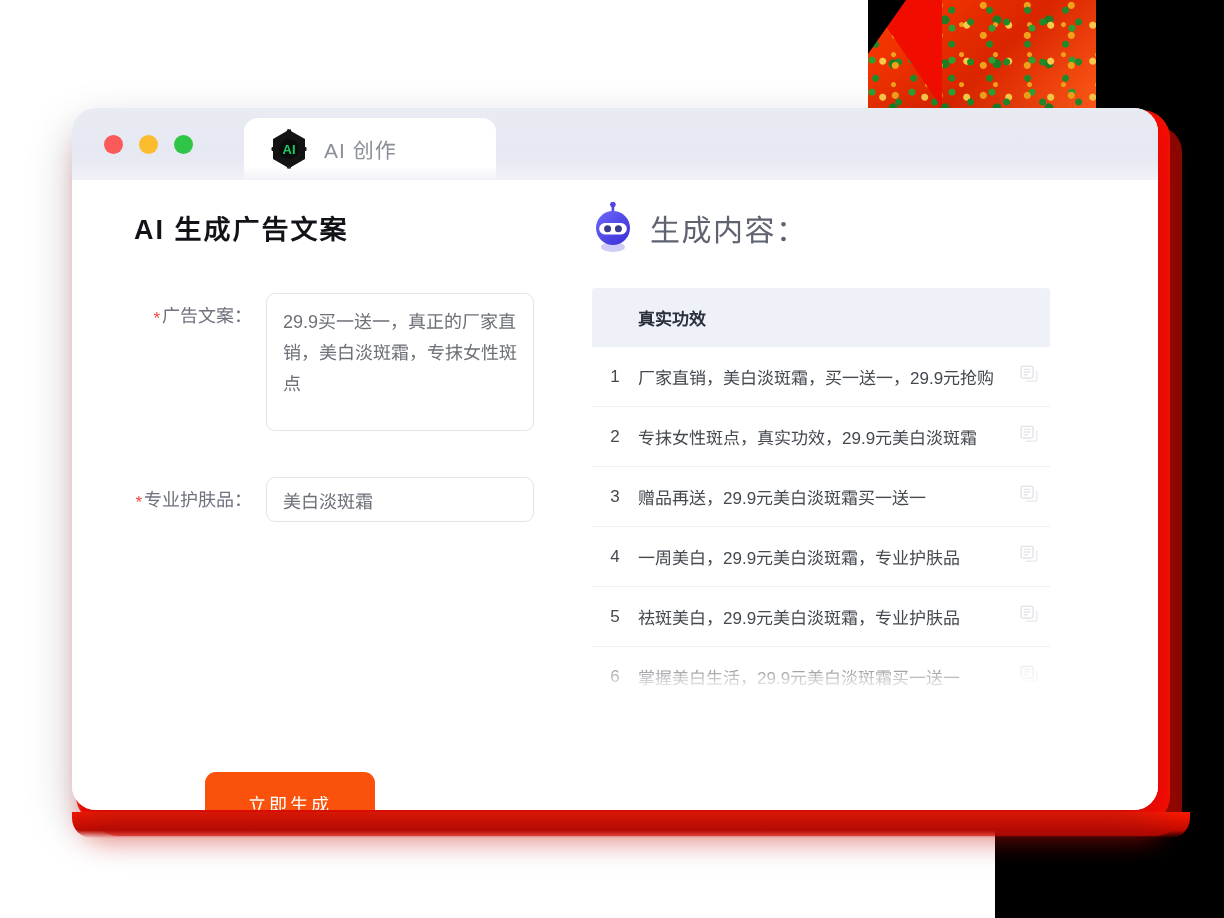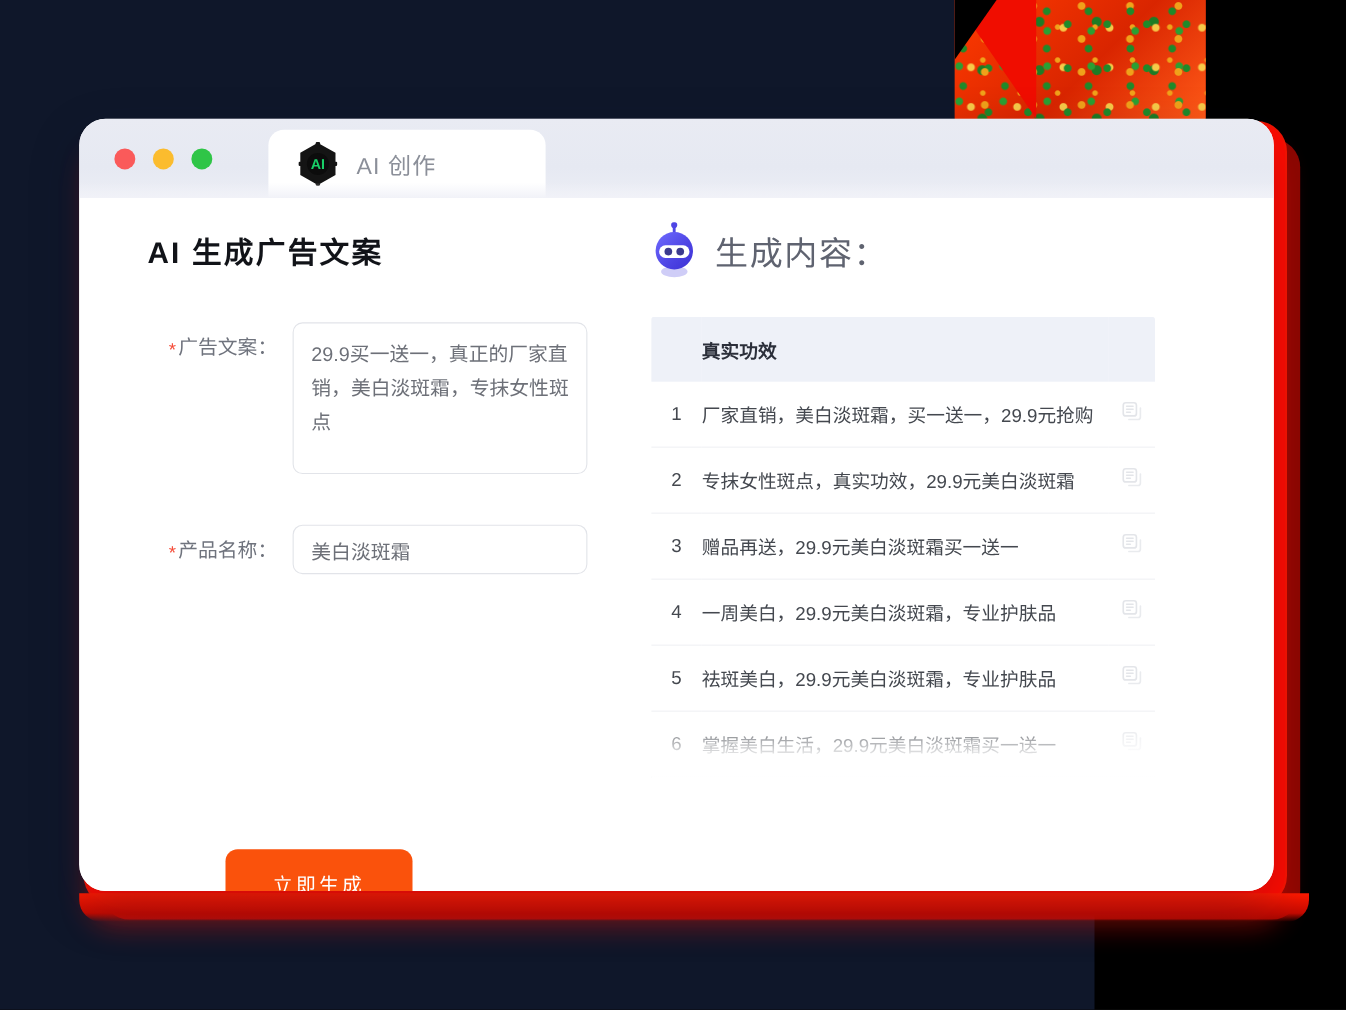--- a/index.html
+++ b/index.html
@@ -10,21 +10,21 @@
     height: 918px;
     overflow: hidden;
     background: #000000;
     font-family: "Liberation Sans", "DejaVu Sans", sans-serif;
   }
 
   #stage {
     position: relative;
     width: 995px;
     height: 918px;
-    background: #0f172a;
+    background: #ffffff;
     padding-left: 16px;
   }
 
   
   .deco-block {
     position: absolute;
     top: 0;
     left: 868px;
     width: 228px;
     height: 108px;
@@ -370,21 +370,21 @@
 
         <div class="field">
           <div class="field-label">
             <span class="req">*</span><span>广告文案：</span>
           </div>
           <div class="textarea-box">29.9买一送一，真正的厂家直销，美白淡斑霜，专抹女性斑点</div>
         </div>
 
         <div class="field">
           <div class="field-label">
-            <span class="req">*</span><span>产品名称：</span>
+            <span class="req">*</span><span>专业护肤品：</span>
           </div>
           <div class="input-box">美白淡斑霜</div>
         </div>
 
 
         <button class="generate-btn">立即生成</button>
       </div>
 
       <div class="right">
 

